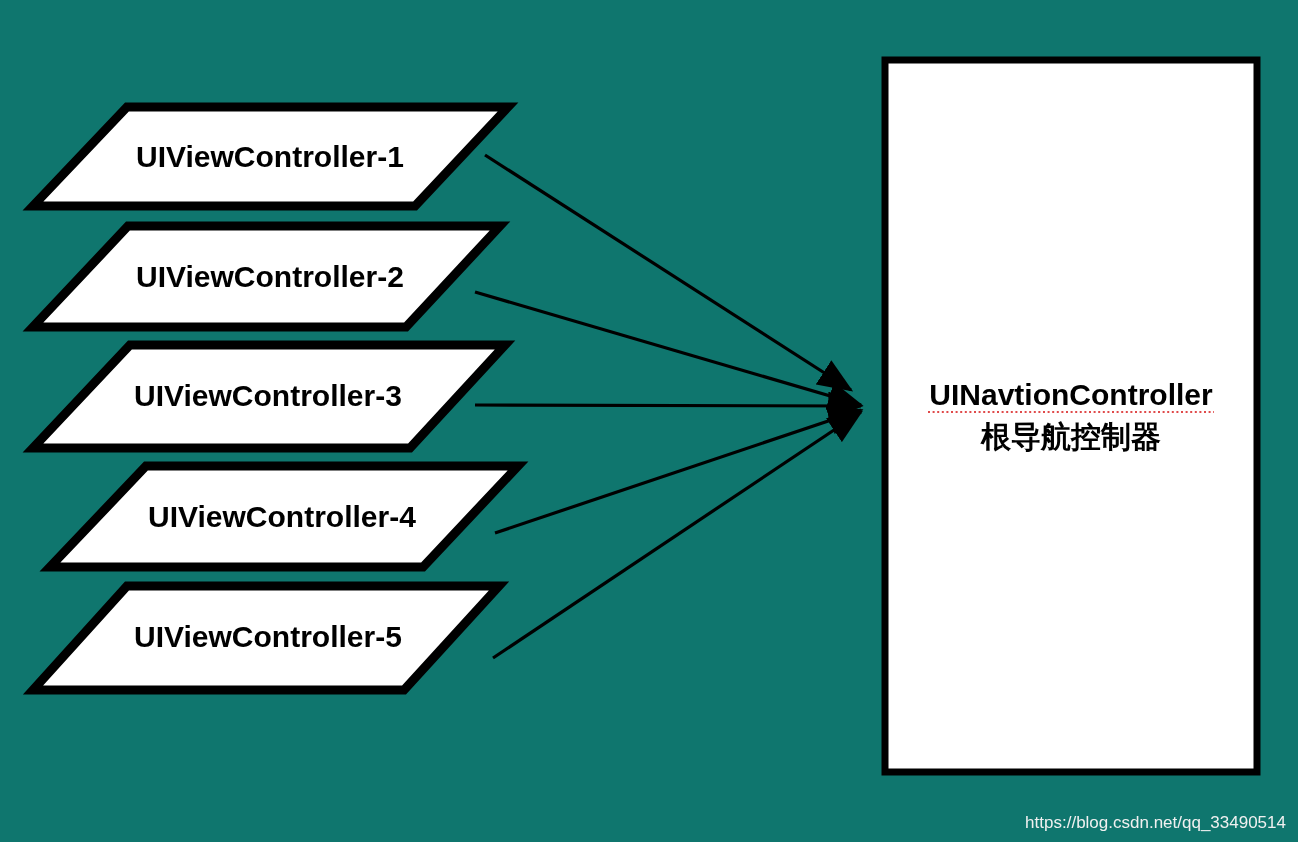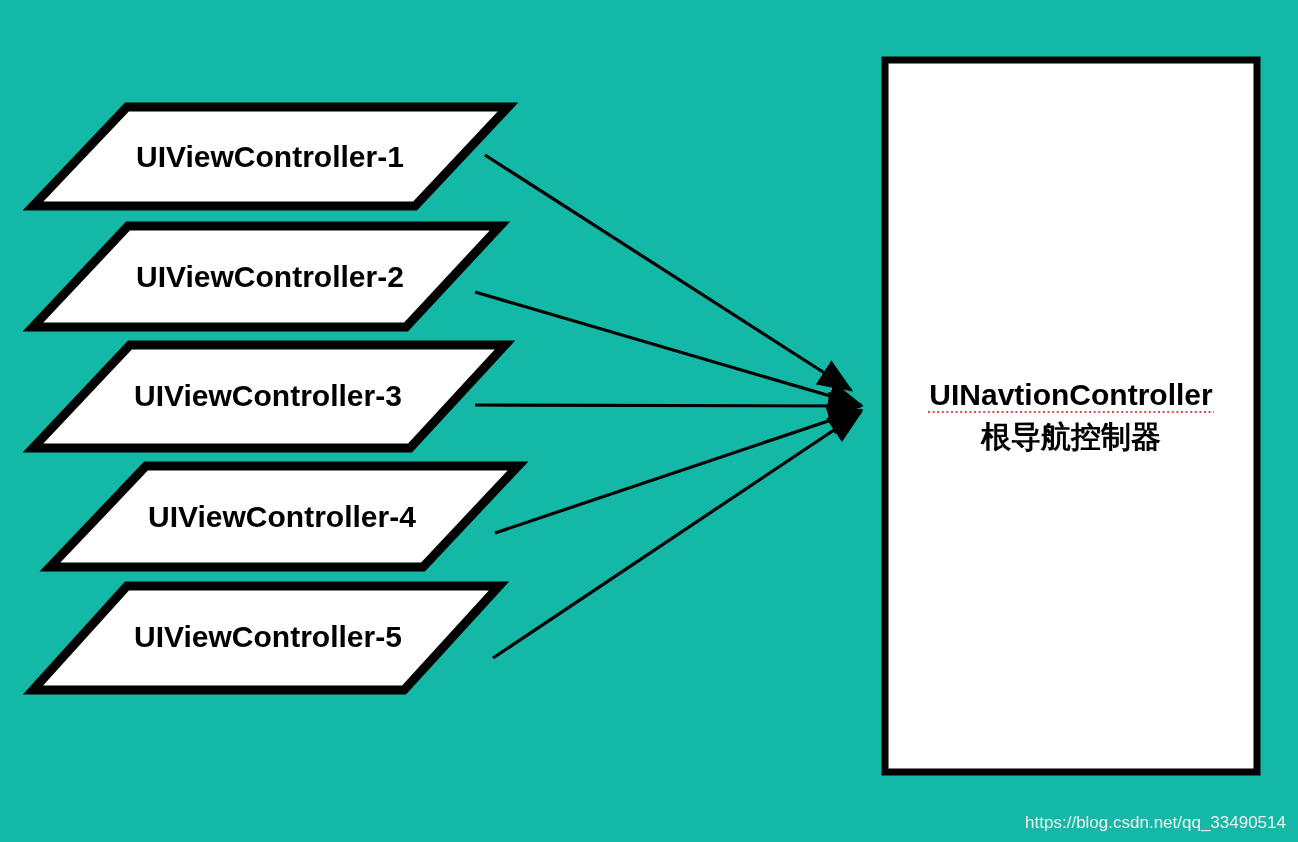--- a/index.html
+++ b/index.html
@@ -8,21 +8,21 @@
     padding: 0;
     background: #ffffff;
   }
   body {
     font-family: "Liberation Sans", sans-serif;
   }
   #canvas {
     position: relative;
     width: 1298px;
     height: 842px;
-    background: #14b8a6;
+    background: #0f766e;
     overflow: hidden;
   }
   #diagram-svg {
     position: absolute;
     left: 0;
     top: 0;
     width: 1298px;
     height: 842px;
   }
   .vc-label {

